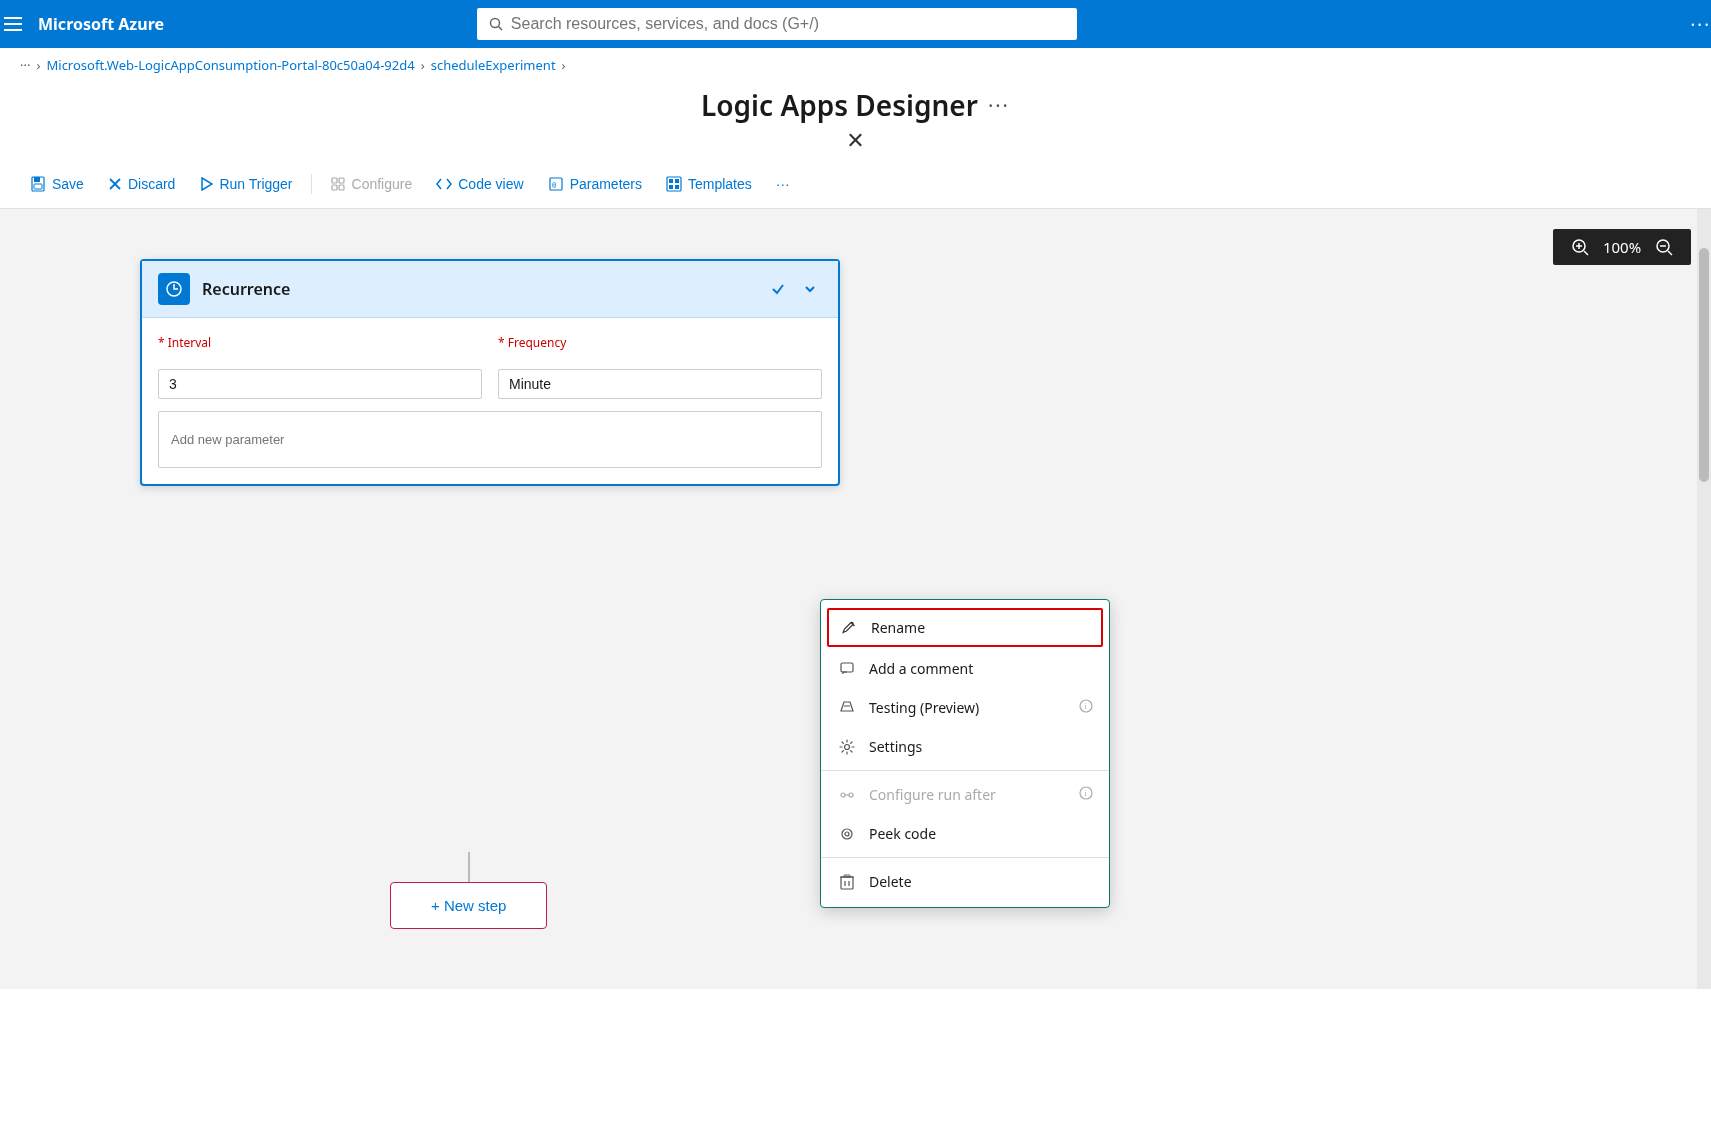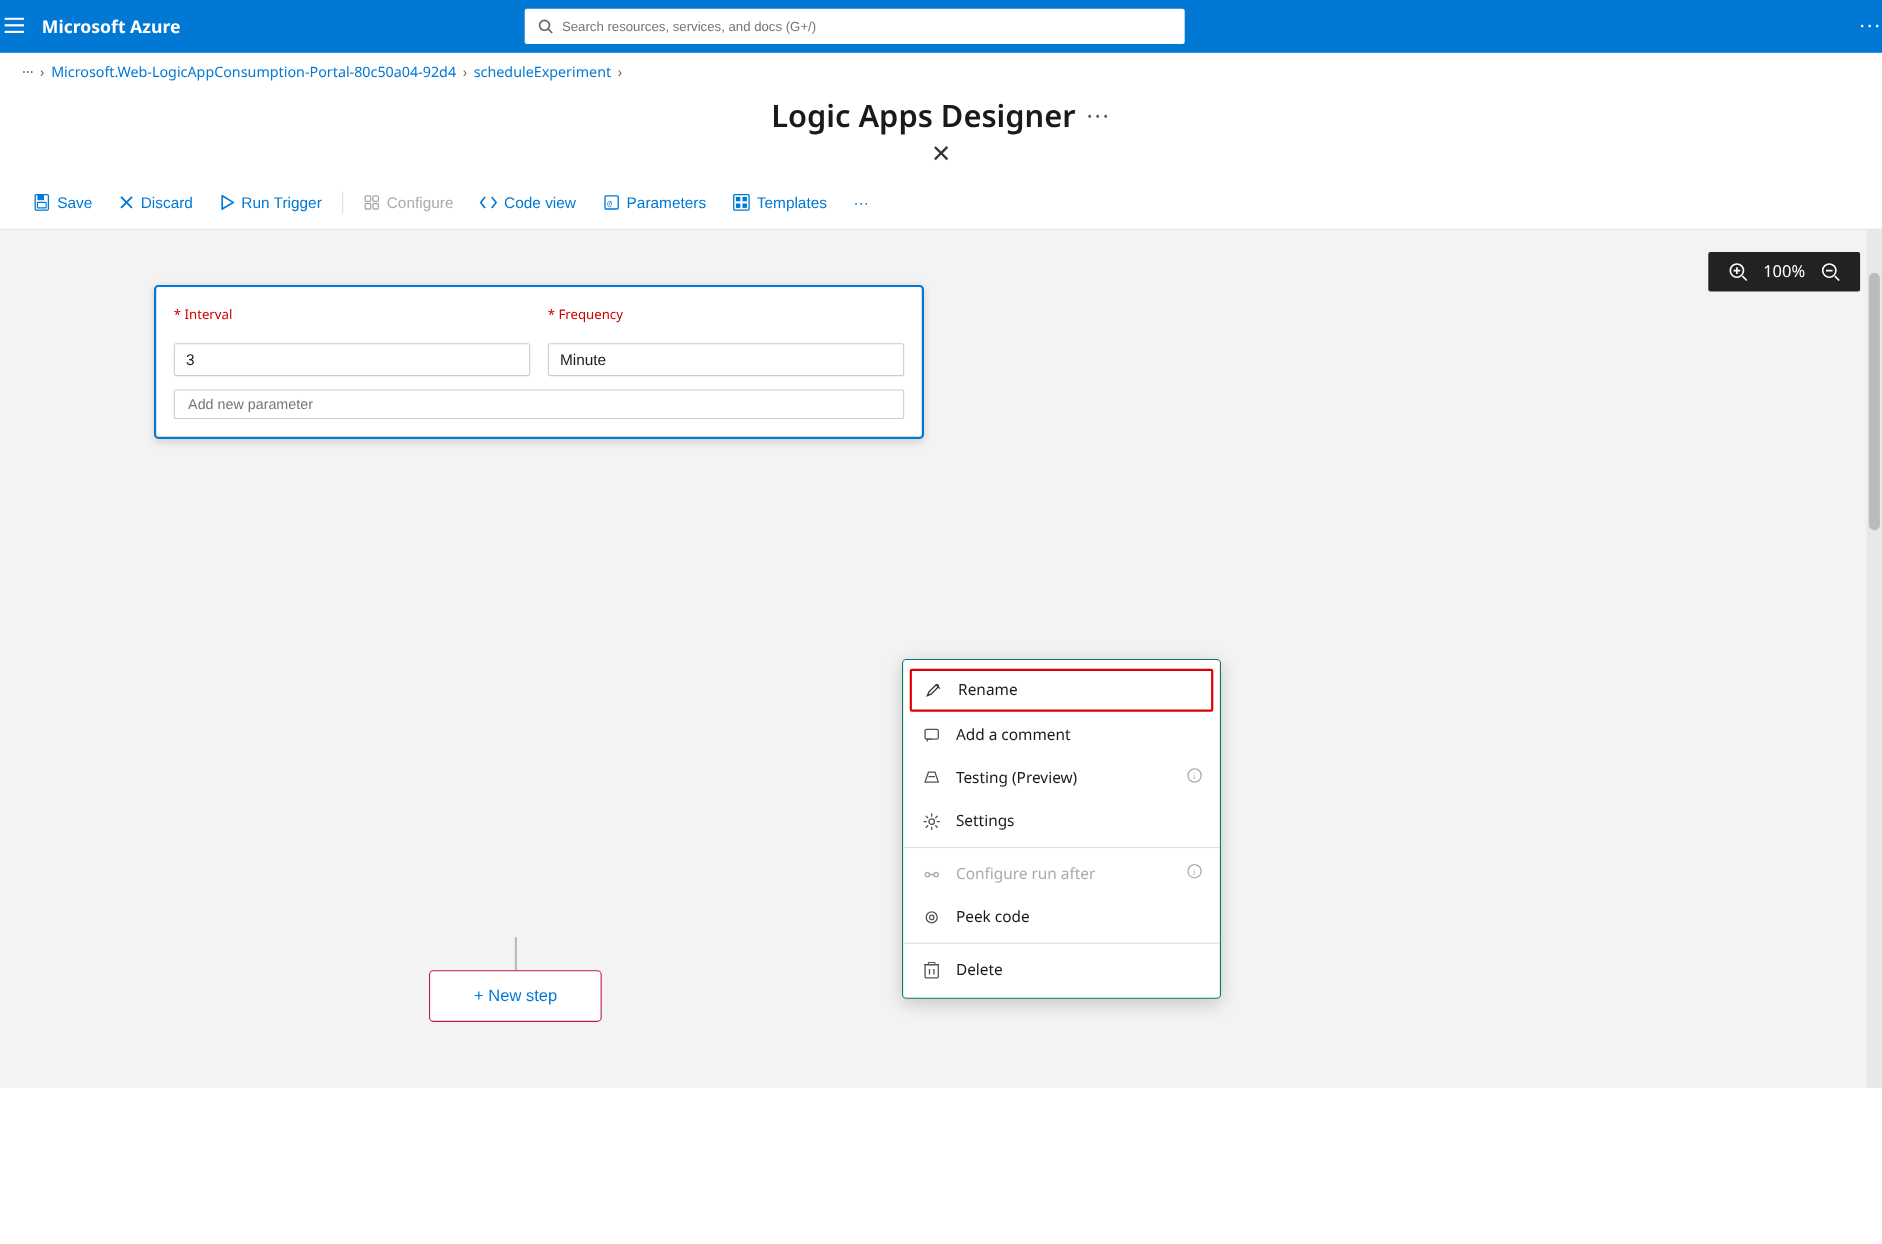--- a/index.html
+++ b/index.html
@@ -34,21 +34,21 @@
       border-radius: 2px;
       display: flex;
       align-items: center;
       padding: 0 12px;
       height: 32px;
       gap: 8px;
     }
     .topbar-search input {
       border: none;
       outline: none;
-      font-size: 12px;
+      font-size: 16px;
       color: #0c4a6e;
       flex: 1;
       background: transparent;
     }
     .topbar-more {
       color: #fff;
       font-size: 18px;
       cursor: pointer;
       margin-left: auto;
       letter-spacing: 2px;
@@ -250,21 +250,21 @@
       color: #1a1a1a;
       outline: none;
       width: 100%;
     }
     .add-param-row {
       margin-top: 4px;
     }
     .add-param-input {
       border: 1px solid #ccc;
       border-radius: 2px;
-      padding: 5px 12px;
+      padding: 20px 12px;
       font-size: 13px;
       color: #888;
       width: 100%;
       cursor: pointer;
       background: #fff;
     }
 
     
     .new-step-container {
       position: absolute;
@@ -493,20 +493,41 @@
     <button class="zoom-btn">
       <svg width="18" height="18" viewBox="0 0 18 18" fill="none">
         <circle cx="8" cy="8" r="6" stroke="white" stroke-width="1.5"></circle>
         <line x1="5" y1="8" x2="11" y2="8" stroke="white" stroke-width="1.5"></line>
         <line x1="13" y1="13" x2="17" y2="17" stroke="white" stroke-width="1.5"></line>
       </svg>
     </button>
   </div>
 
   <div class="recurrence-card">
+    <div class="recurrence-header">
+      <div class="recurrence-icon">
+        <svg width="18" height="18" viewBox="0 0 18 18" fill="none">
+          <circle cx="9" cy="9" r="7" stroke="white" stroke-width="1.5"></circle>
+          <polyline points="9,4 9,9 13,9" stroke="white" stroke-width="1.5" fill="none"></polyline>
+        </svg>
+      </div>
+      <span class="recurrence-title">Recurrence</span>
+      <div class="recurrence-header-actions">
+        <button class="card-action-btn">
+          <svg width="16" height="16" viewBox="0 0 16 16" fill="none">
+              <polyline points="3,8 7,12 13,4" stroke="#0078d4" stroke-width="2"></polyline>
+            </svg>
+        </button>
+        <button class="card-action-btn">
+          <svg width="16" height="16" viewBox="0 0 16 16" fill="none">
+              <polyline points="4,6 8,10 12,6" stroke="#0078d4" stroke-width="2"></polyline>
+            </svg>
+        </button>
+      </div>
+    </div>
     <div class="recurrence-body">
       <div class="field-row">
         <div class="field-group">
           <label class="field-label">* Interval</label>
           <input class="field-input" type="text" value="3" style="">
         </div>
         <div class="field-group">
           <label class="field-label">* Frequency</label>
           <input class="field-input" type="text" value="Minute" style="">
         </div>

